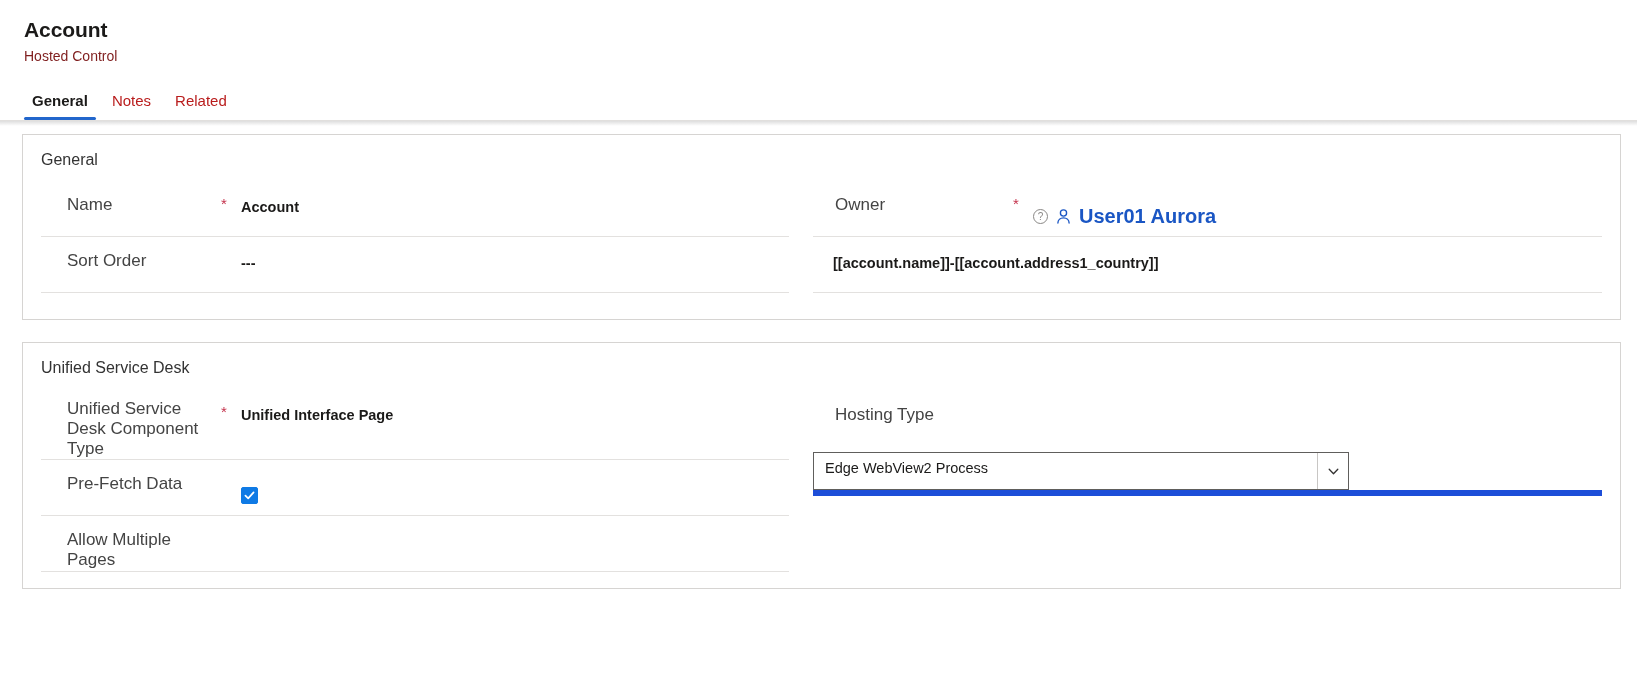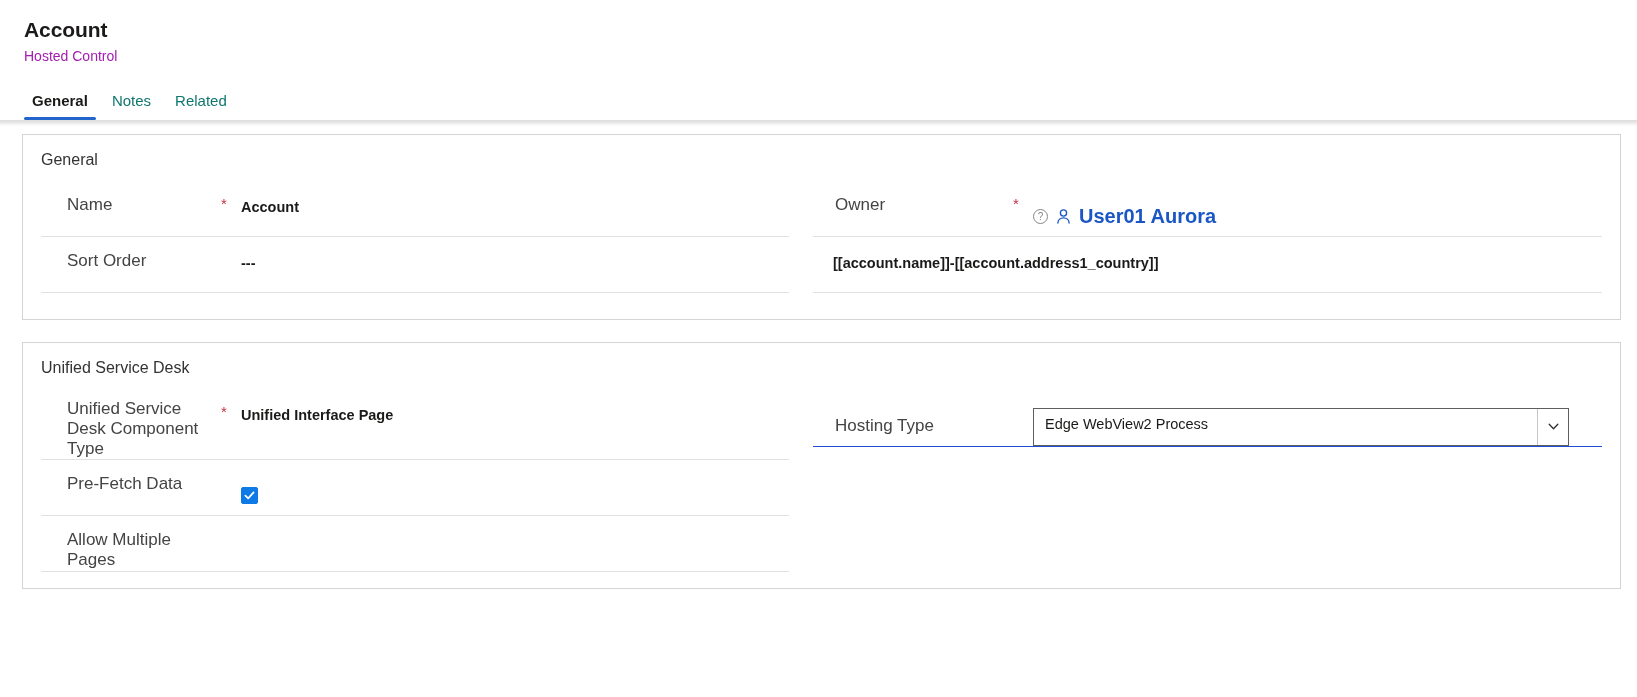--- a/index.html
+++ b/index.html
@@ -24,38 +24,38 @@
   .record-title {
     font-size: 21px;
     font-weight: 600;
     color: #1b1a19;
     line-height: 28px;
     letter-spacing: -0.1px;
   }
   .record-subtitle {
     font-size: 14px;
     font-weight: 400;
-    color: #a21caf;
+    color: #7f1d1d;
     line-height: 20px;
     margin-top: 2px;
   }
 
   
   .tabstrip {
     display: flex;
     align-items: flex-end;
     gap: 8px;
     margin-top: 16px;
     padding-left: 0;
     height: 38px;
   }
   .tab {
     position: relative;
     font-size: 15px;
-    color: #0f766e;
+    color: #b91c1c;
     padding: 0 8px 9px 8px;
     line-height: 20px;
     cursor: pointer;
     white-space: nowrap;
   }
   .tab.selected {
     font-weight: 600;
     color: #1b1a19;
   }
   .tab.selected::after {
@@ -260,24 +260,25 @@
     width: 30px;
     display: flex;
     align-items: center;
     justify-content: center;
     border-left: 1px solid #c8c6c4;
   }
   .select-arrow-box svg { display: block; }
 
   .right-field-row {
     display: flex;
-    align-items: center;
-    border-bottom: 1px solid #1d4ed8;
+    align-items: flex-start;
+    border-bottom: 6px solid #1d4ed8;
     min-height: 58px;
     box-sizing: border-box;
+    flex-direction: column;
   }
   .right-field-row .field-label {
     padding-top: 16px;
   }
 </style>
 </head>
 <body>
 
 <div class="page-header">
   <div class="record-title">Account</div>

